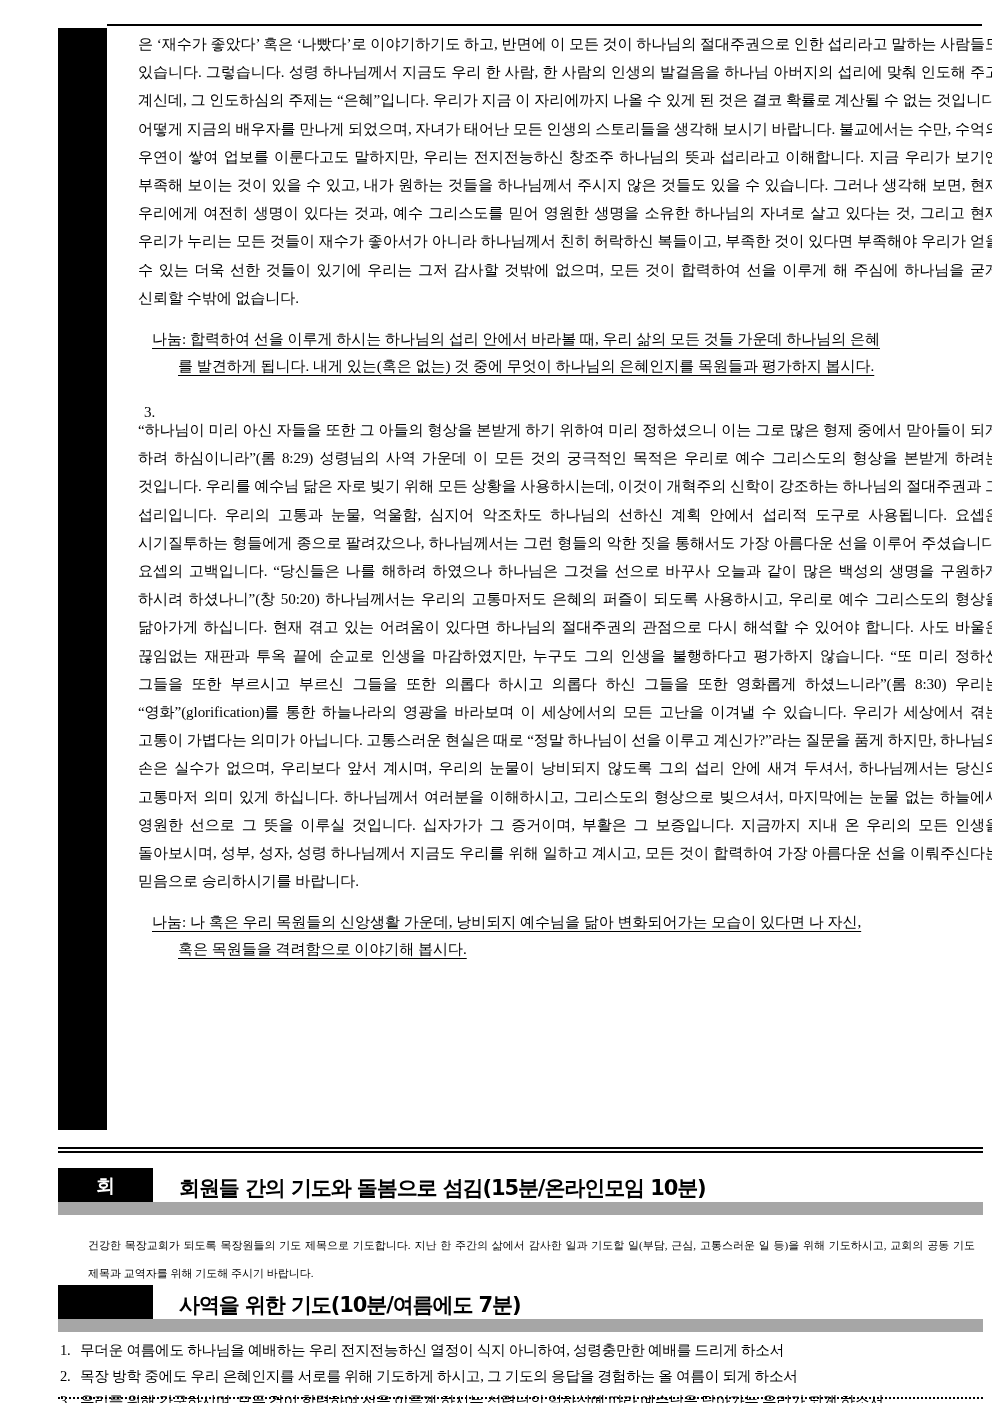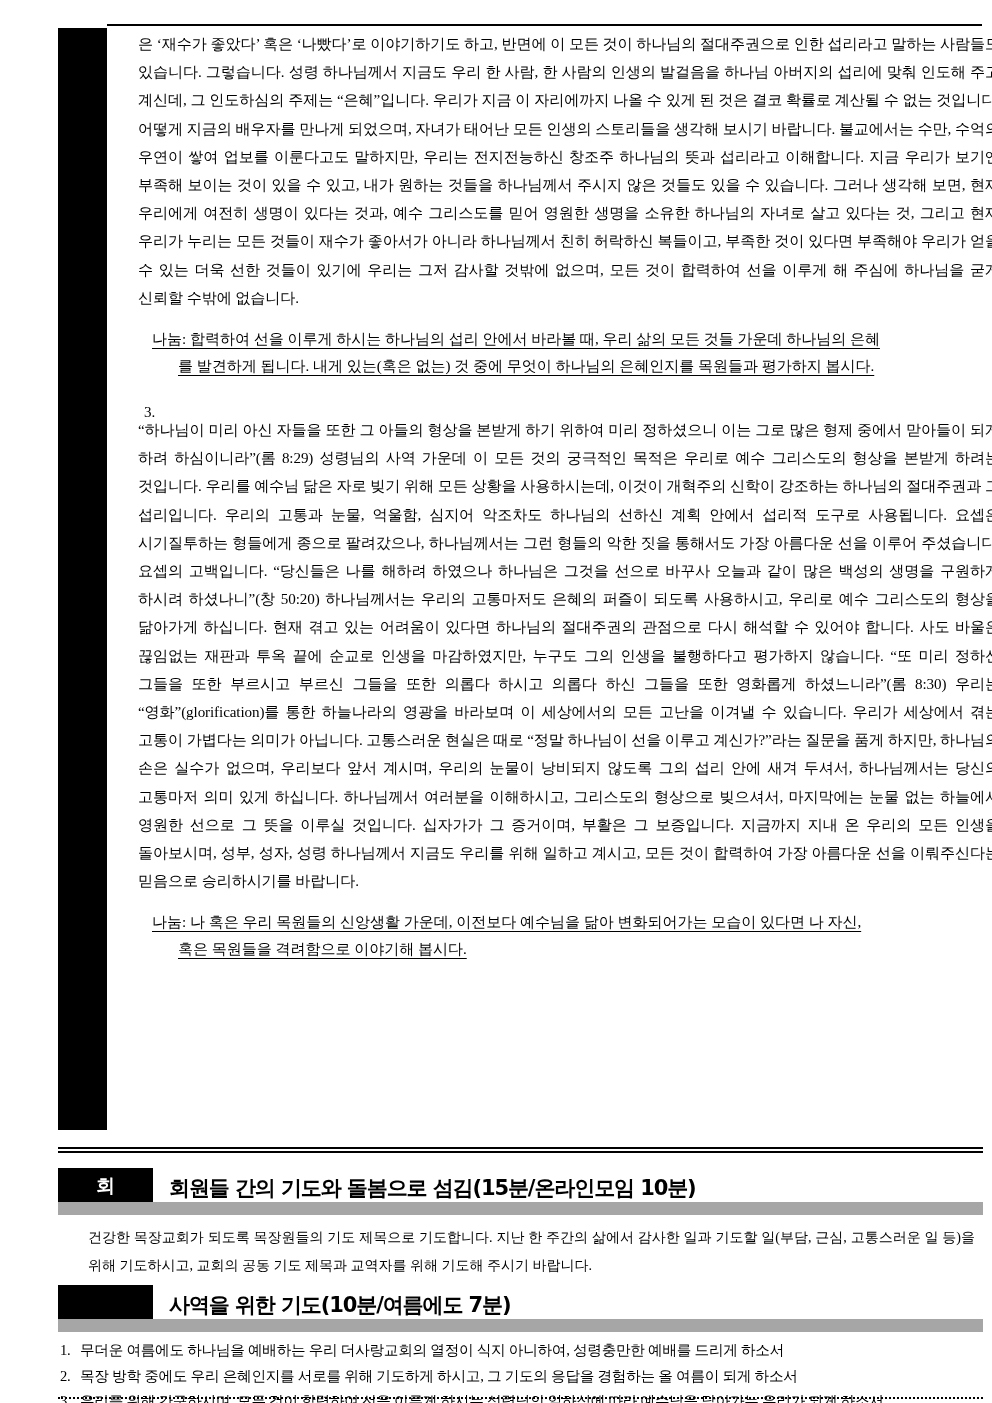--- a/index.html
+++ b/index.html
@@ -122,37 +122,37 @@
     justify-content: center;
     font-family: "DejaVu Sans", "Liberation Sans", sans-serif;
     font-weight: bold;
     font-size: 19px;
     line-height: 1;
   }
   .sec-title {
     flex: 1;
     display: flex;
     align-items: center;
-    padding-left: 16px;
+    padding-left: 26px;
     font-family: "DejaVu Sans", "Liberation Sans", sans-serif;
     font-weight: bold;
     font-size: 21px;
     letter-spacing: -1.1px;
     white-space: nowrap;
     margin-top: 6px;
   }
   .sec-gray {
     height: 13px;
     background: #a6a6a6;
     width: 925px;
   }
   .sec-body {
-    margin-top: 9px;
+    margin-top: 16px;
     padding: 0 8px 0 30px;
-    font-size: 14px;
+    font-size: 11px;
     line-height: 28px;
     text-align: justify;
     text-justify: inter-character;
     word-break: keep-all;
   }
 
   ol.prayers {
     margin: 6px 0 0 0;
     padding: 0 0 0 22px;
     list-style: none;
@@ -195,21 +195,21 @@
       <li>
         <span class="num">3.</span>
       </li>
     </ol>
 
     <div class="spacer-18"></div>
 
     <p class="body">“하나님이 미리 아신 자들을 또한 그 아들의 형상을 본받게 하기 위하여 미리 정하셨으니 이는 그로 많은 형제 중에서 맏아들이 되게 하려 하심이니라”(롬 8:29) 성령님의 사역 가운데 이 모든 것의 궁극적인 목적은 우리로 예수 그리스도의 형상을 본받게 하려는 것입니다. 우리를 예수님 닮은 자로 빚기 위해 모든 상황을 사용하시는데, 이것이 개혁주의 신학이 강조하는 하나님의 절대주권과 그 섭리입니다. 우리의 고통과 눈물, 억울함, 심지어 악조차도 하나님의 선하신 계획 안에서 섭리적 도구로 사용됩니다. 요셉은 시기질투하는 형들에게 종으로 팔려갔으나, 하나님께서는 그런 형들의 악한 짓을 통해서도 가장 아름다운 선을 이루어 주셨습니다. 요셉의 고백입니다. “당신들은 나를 해하려 하였으나 하나님은 그것을 선으로 바꾸사 오늘과 같이 많은 백성의 생명을 구원하게 하시려 하셨나니”(창 50:20) 하나님께서는 우리의 고통마저도 은혜의 퍼즐이 되도록 사용하시고, 우리로 예수 그리스도의 형상을 닮아가게 하십니다. 현재 겪고 있는 어려움이 있다면 하나님의 절대주권의 관점으로 다시 해석할 수 있어야 합니다. 사도 바울은 끊임없는 재판과 투옥 끝에 순교로 인생을 마감하였지만, 누구도 그의 인생을 불행하다고 평가하지 않습니다. “또 미리 정하신 그들을 또한 부르시고 부르신 그들을 또한 의롭다 하시고 의롭다 하신 그들을 또한 영화롭게 하셨느니라”(롬 8:30) 우리는 “영화”(glorification)를 통한 하늘나라의 영광을 바라보며 이 세상에서의 모든 고난을 이겨낼 수 있습니다. 우리가 세상에서 겪는 고통이 가볍다는 의미가 아닙니다. 고통스러운 현실은 때로 “정말 하나님이 선을 이루고 계신가?”라는 질문을 품게 하지만, 하나님의 손은 실수가 없으며, 우리보다 앞서 계시며, 우리의 눈물이 낭비되지 않도록 그의 섭리 안에 새겨 두셔서, 하나님께서는 당신의 고통마저 의미 있게 하십니다. 하나님께서 여러분을 이해하시고, 그리스도의 형상으로 빚으셔서, 마지막에는 눈물 없는 하늘에서 영원한 선으로 그 뜻을 이루실 것입니다. 십자가가 그 증거이며, 부활은 그 보증입니다. 지금까지 지내 온 우리의 모든 인생을 돌아보시며, 성부, 성자, 성령 하나님께서 지금도 우리를 위해 일하고 계시고, 모든 것이 합력하여 가장 아름다운 선을 이뤄주신다는 믿음으로 승리하시기를 바랍니다.</p>
 
     <div class="share">
-      <span>나눔: 나 혹은 우리 목원들의 신앙생활 가운데, 이전보다 예수님을 닮아 변화되어가는 모습이 있다면 나 자신,</span>
+      <span>나눔: 나 혹은 우리 목원들의 신앙생활 가운데, 낭비되지 예수님을 닮아 변화되어가는 모습이 있다면 나 자신,</span>
       <span class="cont">혹은 목원들을 격려함으로 이야기해 봅시다.</span>
     </div>
 
   </div>
 
   <div class="double-rule"></div>
 
   <div class="section" style="top:1168px;">
     <div class="sec-head">
       <div class="sec-chip">회</div>
@@ -222,21 +222,21 @@
   <div class="section" style="top:1285px;">
     <div class="sec-head">
       <div class="sec-chip"></div>
       <div class="sec-title">사역을 위한 기도(10분/여름에도 7분)</div>
     </div>
     <div class="sec-gray"></div>
 
     <ol class="prayers">
       <li>
         <span class="num">1.</span>
-        <span>무더운 여름에도 하나님을 예배하는 우리 더사랑교회의 열정이 식지 아니하여, 성령충만한 예배를 드리게 하소서</span>
+        <span>무더운 여름에도 하나님을 예배하는 우리 전지전능하신 열정이 식지 아니하여, 성령충만한 예배를 드리게 하소서</span>
       </li>
       <li>
         <span class="num">2.</span>
         <span>목장 방학 중에도 우리 은혜인지를 서로를 위해 기도하게 하시고, 그 기도의 응답을 경험하는 올 여름이 되게 하소서</span>
       </li>
       <li>
         <span class="num">3.</span>
         <span>우리를 위해 간구하시며, 모든 것이 합력하여 선을 이루게 하시는 성령님의 일하심에 따라 예수님을 닮아가는 우리가 되게 하소서</span>
       </li>
     </ol>

